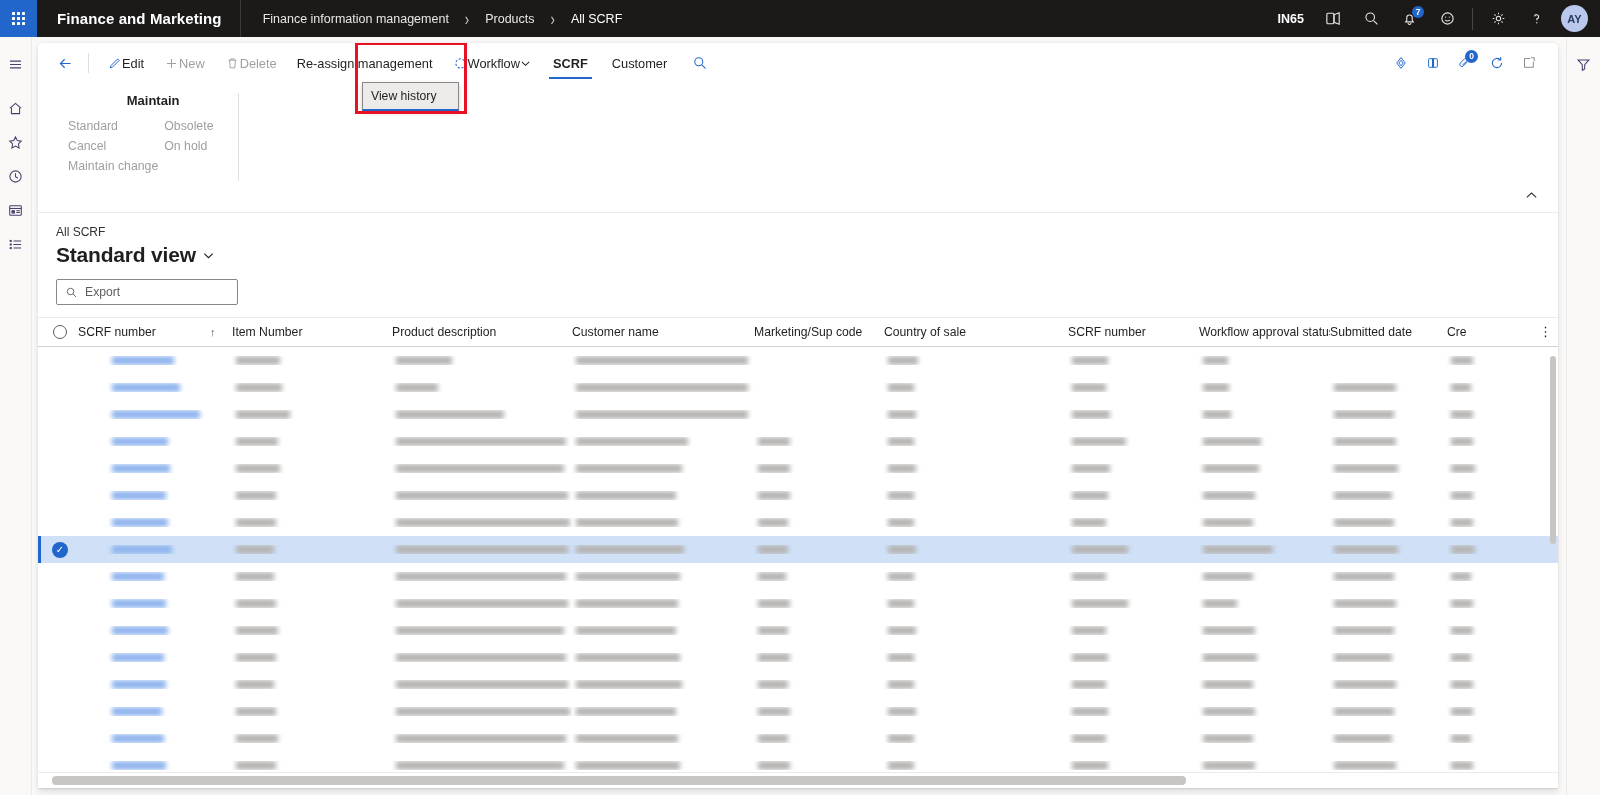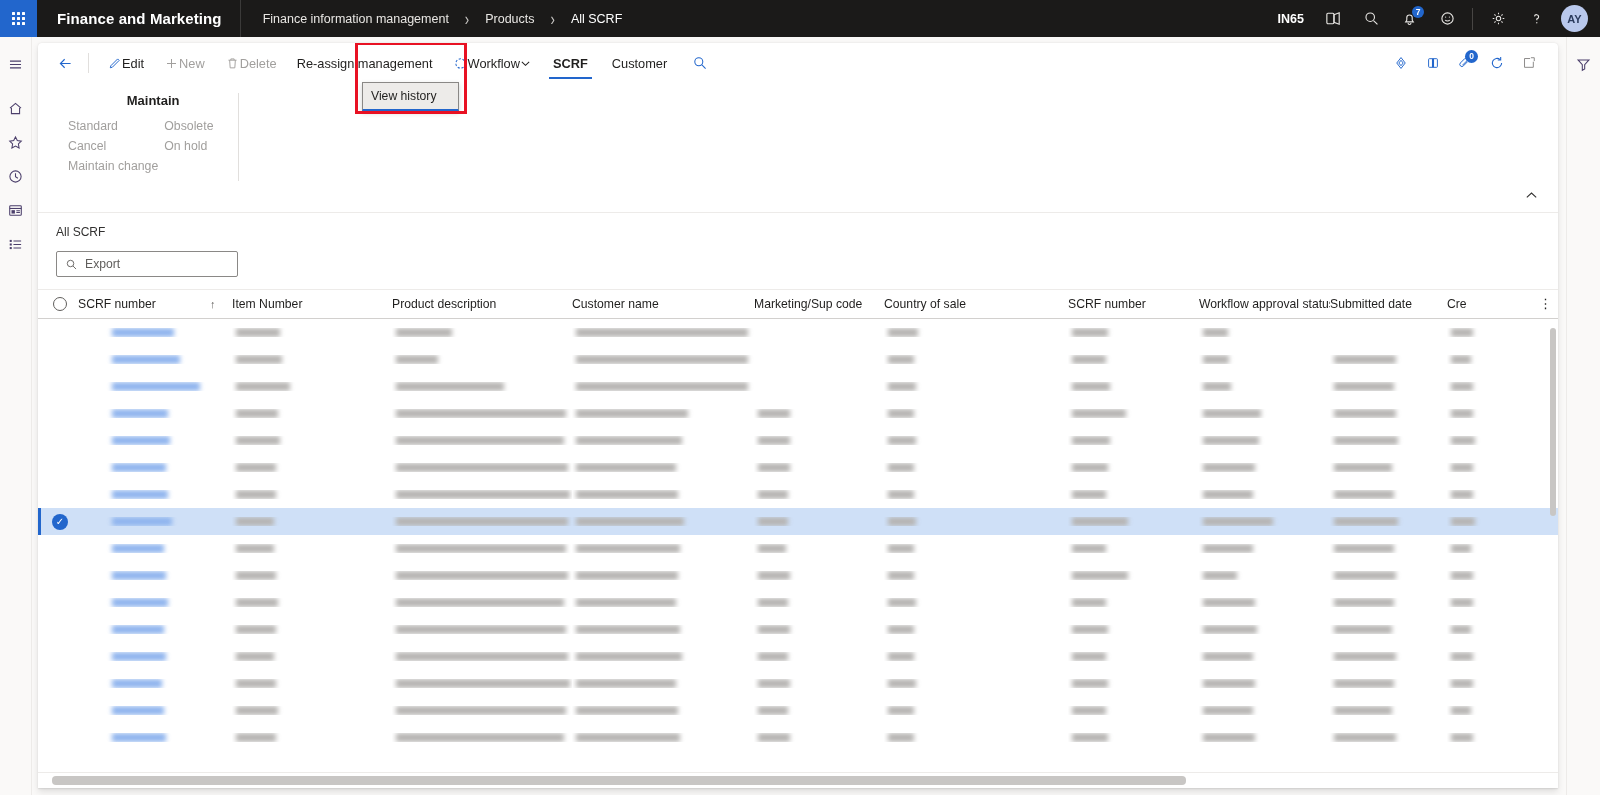--- a/index.html
+++ b/index.html
@@ -455,20 +455,28 @@
         <div class="collapse-chev">
           <svg width="15" height="15" viewBox="0 0 16 16" fill="none" stroke="#323130" stroke-width="1.2">
               <path d="M3 10 L8 5.4 L13 10"></path>
             </svg>
         </div>
       </div>
     </div>
 
     <div class="viewhead">
       <div class="viewsub">All SCRF</div>
+      <div class="viewtitle-row">
+        <span class="viewtitle">Standard view</span>
+        <span class="viewchev">
+          <svg width="13" height="13" viewBox="0 0 14 14" fill="none" stroke="#201f1e" stroke-width="1.2">
+              <path d="M2.5 5 L7 9.3 L11.5 5"></path>
+            </svg>
+        </span>
+      </div>
       <div class="filterbox">
         <span>
           <svg width="13" height="13" viewBox="0 0 20 20" fill="none" stroke="#605e5c" stroke-width="1.4">
             <circle cx="8.5" cy="8.5" r="5"></circle>
               <path d="M12.4 12.4 L17 17"></path>
           </svg>
         </span>
         <span class="ph">Export</span>
       </div>
     </div>

